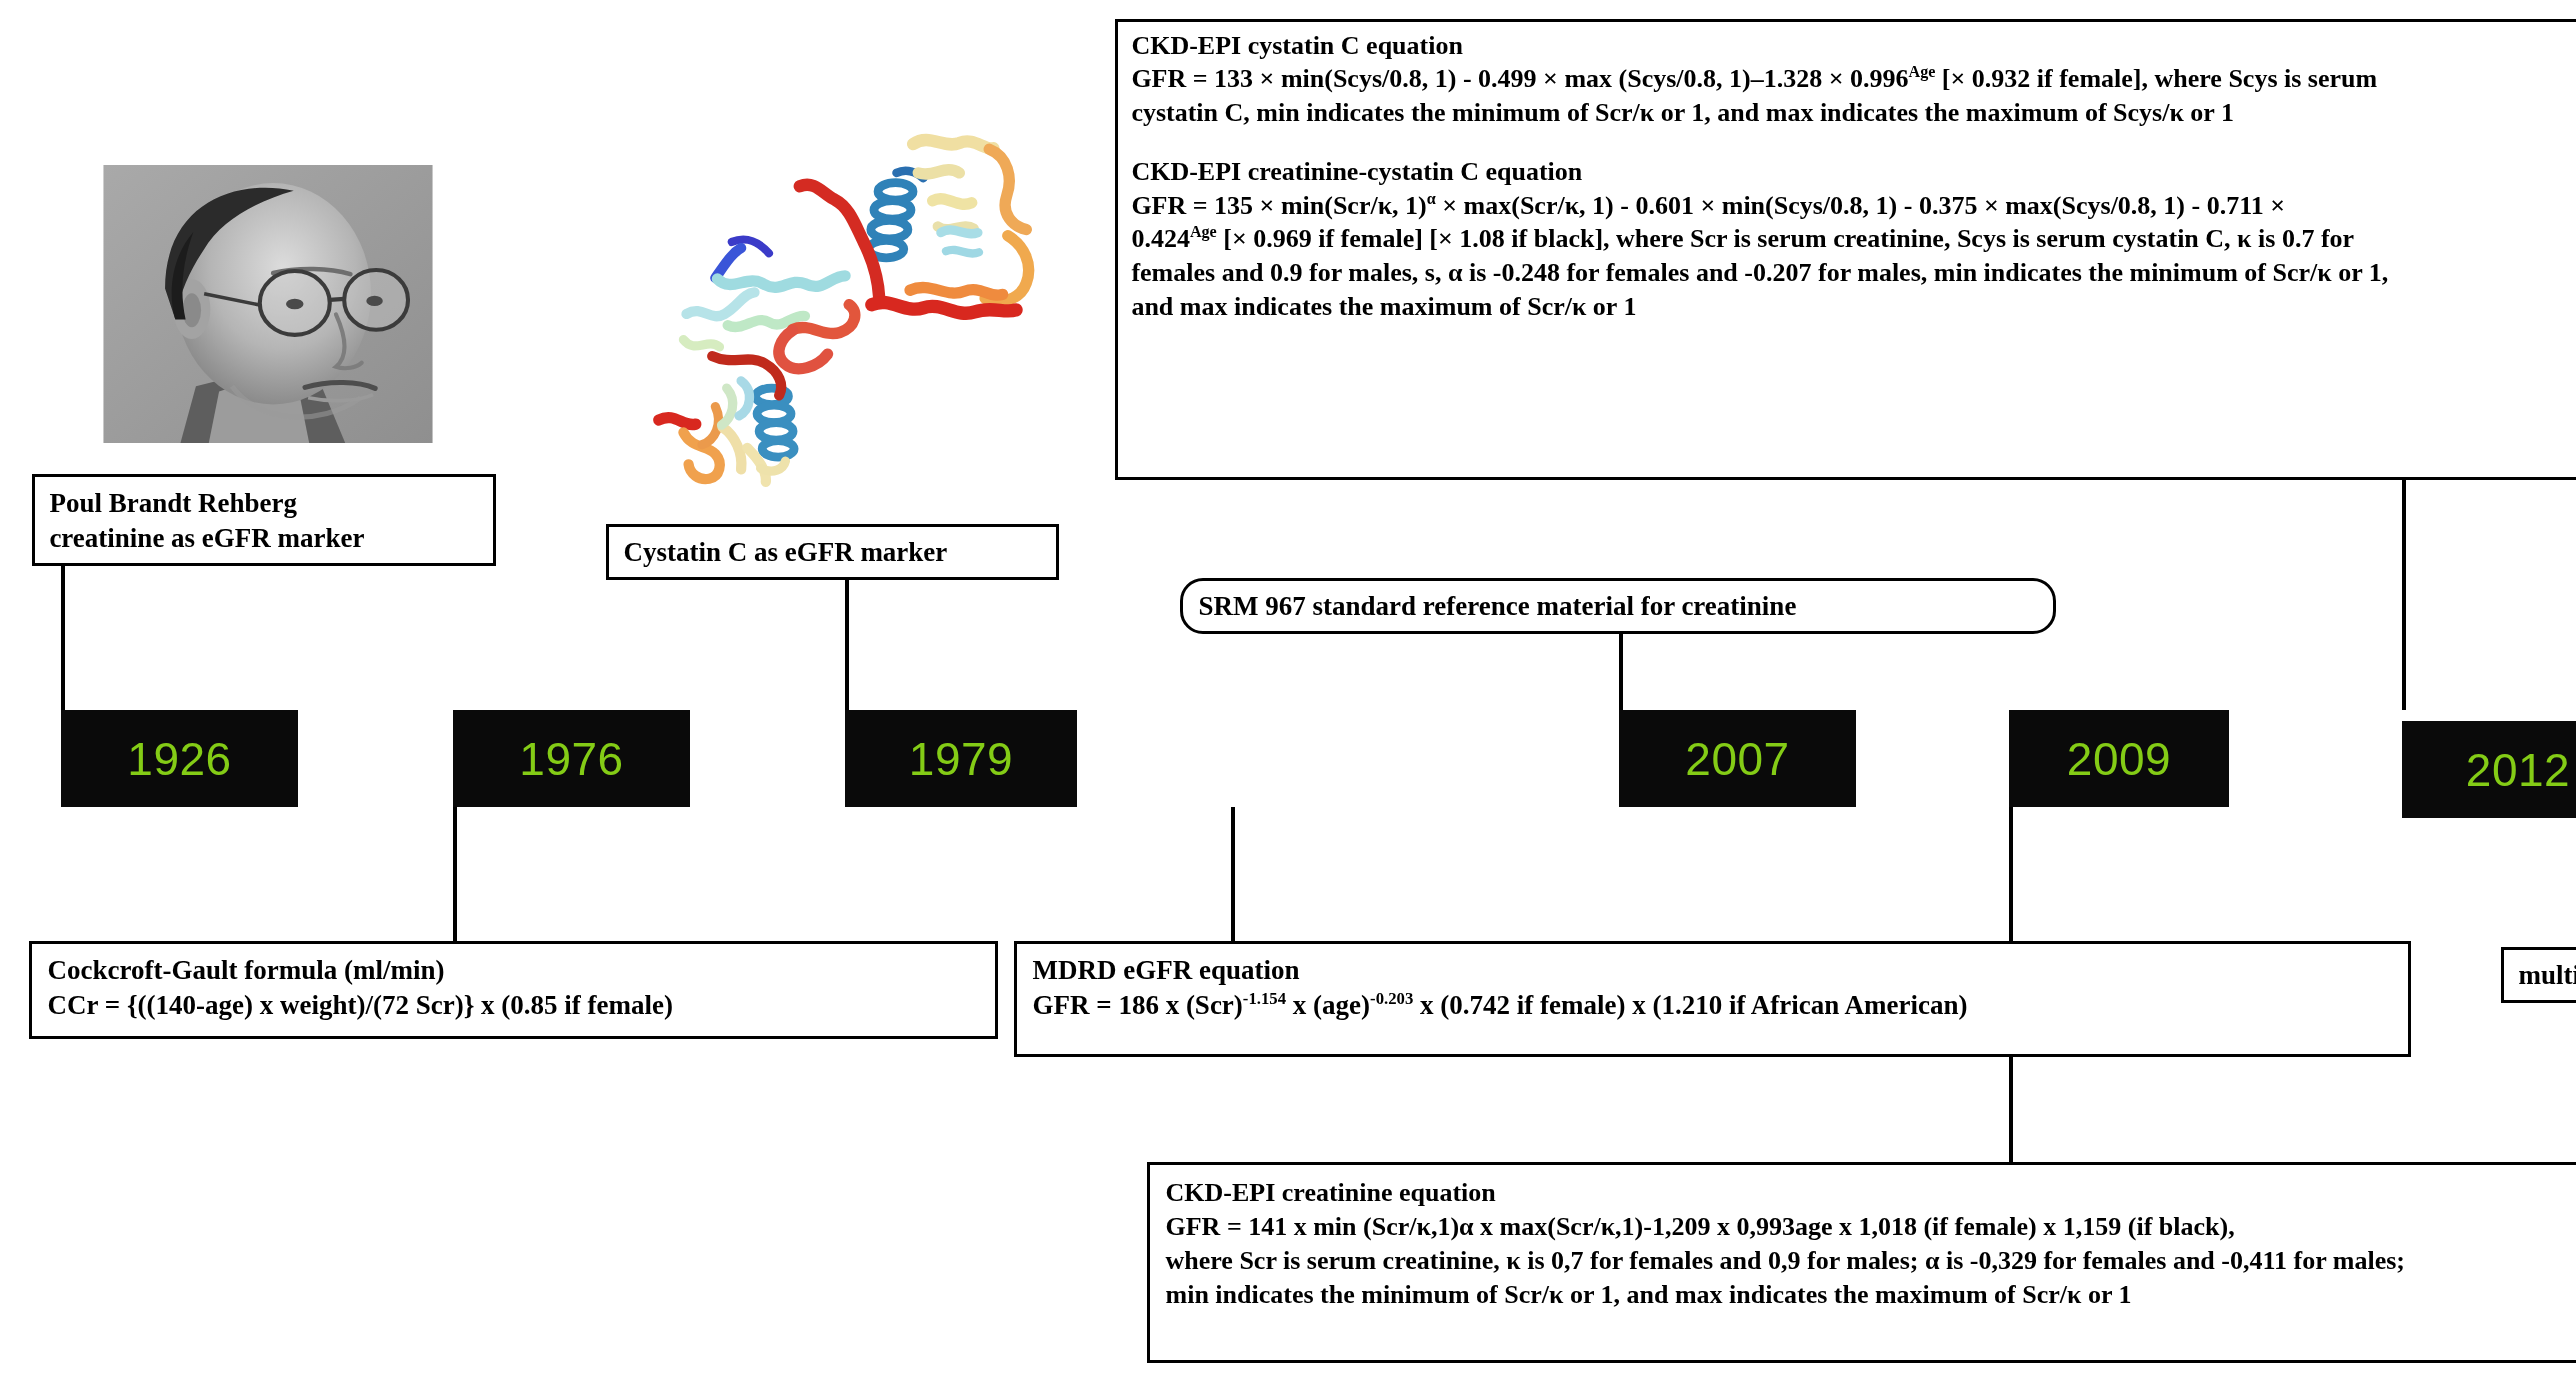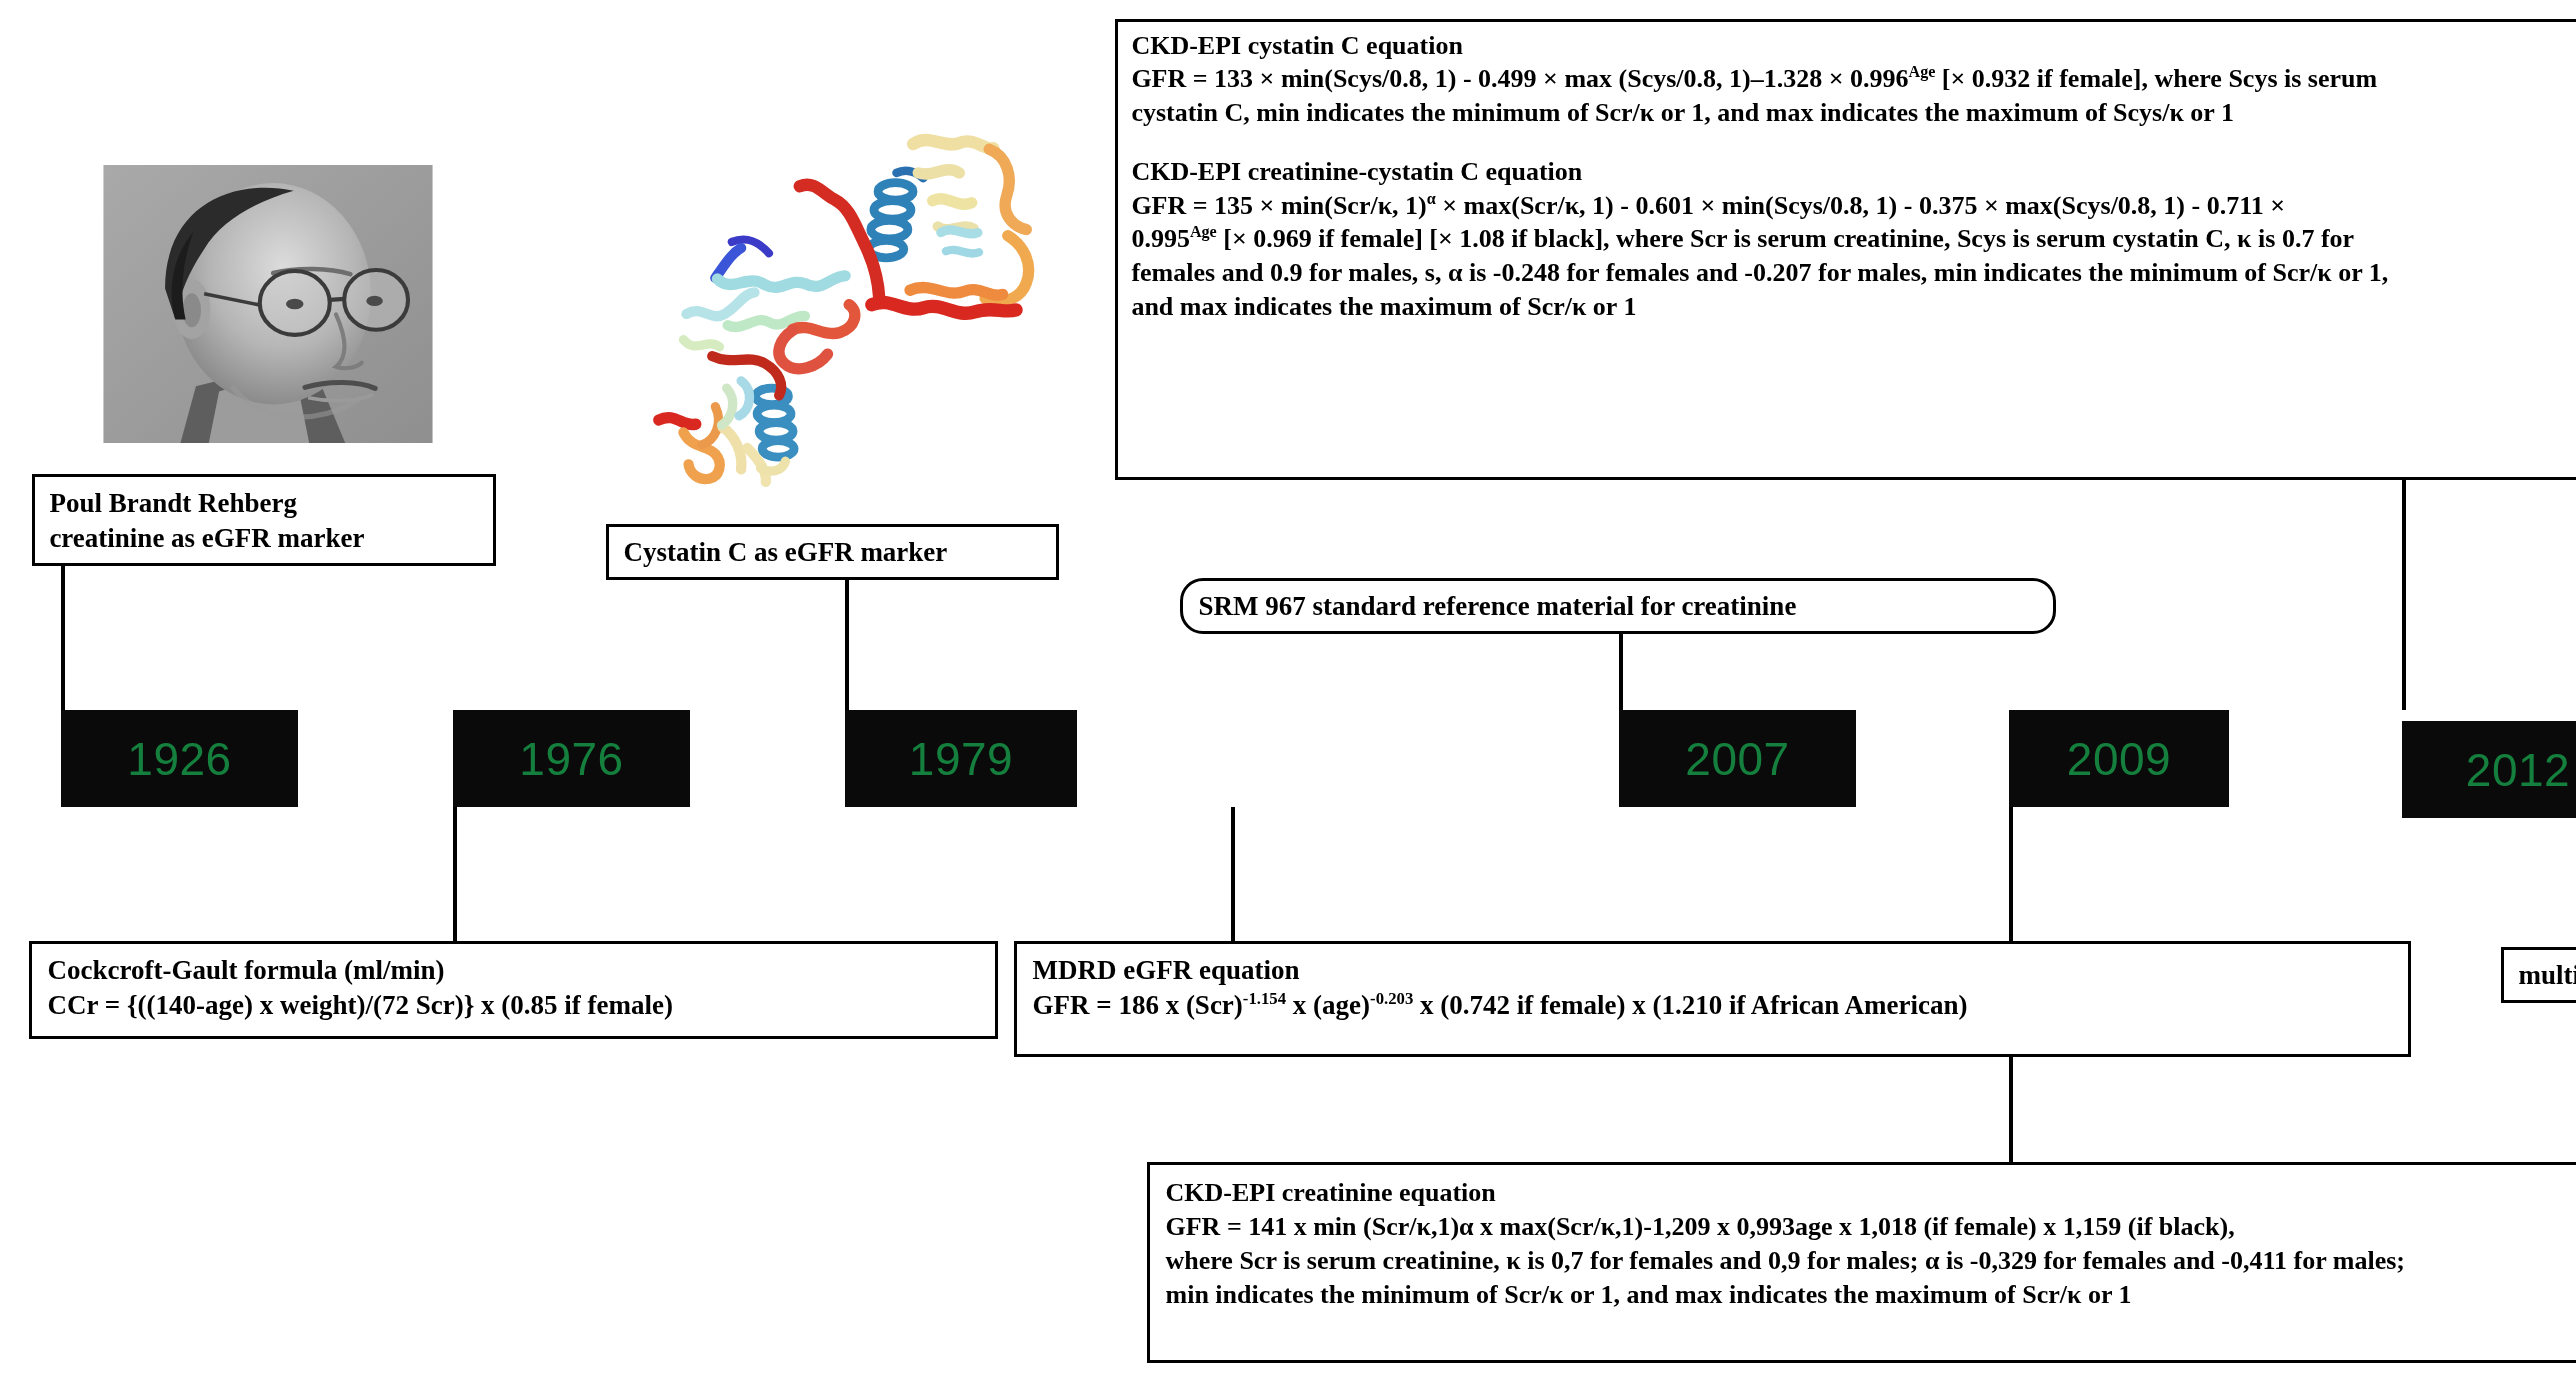--- a/index.html
+++ b/index.html
@@ -25,21 +25,21 @@
     font-family:"Liberation Serif","DejaVu Serif",serif;
   }
   .box .ln{display:block;white-space:nowrap;}
   .gap{display:block;height:0.95em;}
 
   
   .year{
     position:absolute;
     box-sizing:border-box;
     background:#0a0a0a;
-    color:#15803d;
+    color:#84cc16;
     display:flex;
     align-items:center;
     justify-content:center;
     font-family:"Liberation Sans","DejaVu Sans",sans-serif;
     font-weight:400;
     letter-spacing:0.5px;
   }
 
   
   .conn{position:absolute;background:#000000;width:3.6px;}
@@ -165,21 +165,21 @@
     </svg>
   </div>
 
   <div class="box" style="left:1115px;top:18.5px;width:1901px;height:461px;font-size:26px;">
     <span class="ln">CKD-EPI cystatin C equation</span>
     <span class="ln"><span>GFR = 133 × min(Scys/0.8, 1) - 0.499 × max (Scys/0.8, 1)–1.328 × 0.996</span><sup>Age</sup><span> [× 0.932 if female], where Scys is serum</span></span>
     <span class="ln">cystatin C, min indicates the minimum of Scr/κ or 1, and max indicates the maximum of Scys/κ or 1</span>
     <span class="gap"></span>
     <span class="ln">CKD-EPI creatinine-cystatin C equation</span>
     <span class="ln"><span>GFR = 135 × min(Scr/κ, 1)</span><sup>α</sup><span> × max(Scr/κ, 1) - 0.601 × min(Scys/0.8, 1) - 0.375 × max(Scys/0.8, 1) - 0.711 ×</span></span>
-    <span class="ln"><span>0.995</span><sup>Age</sup><span> [× 0.969 if female] [× 1.08 if black], where Scr is serum creatinine, Scys is serum cystatin C, κ is 0.7 for</span></span>
+    <span class="ln"><span>0.424</span><sup>Age</sup><span> [× 0.969 if female] [× 1.08 if black], where Scr is serum creatinine, Scys is serum cystatin C, κ is 0.7 for</span></span>
     <span class="ln">females and 0.9 for males, s, α is -0.248 for females and -0.207 for males, min indicates the minimum of Scr/κ or 1,</span>
     <span class="ln">and max indicates the maximum of Scr/κ or 1</span>
   </div>
 
   <div class="box" style="left:32px;top:474px;width:464px;height:92px;font-size:27px;padding:9.3px 14.4px;">
     <span class="ln">Poul Brandt Rehberg</span>
     <span class="ln">creatinine as eGFR marker</span>
   </div>
 
   <div class="box" style="left:606px;top:524px;width:453px;height:56px;font-size:27px;padding:8.2px 14.4px;">

